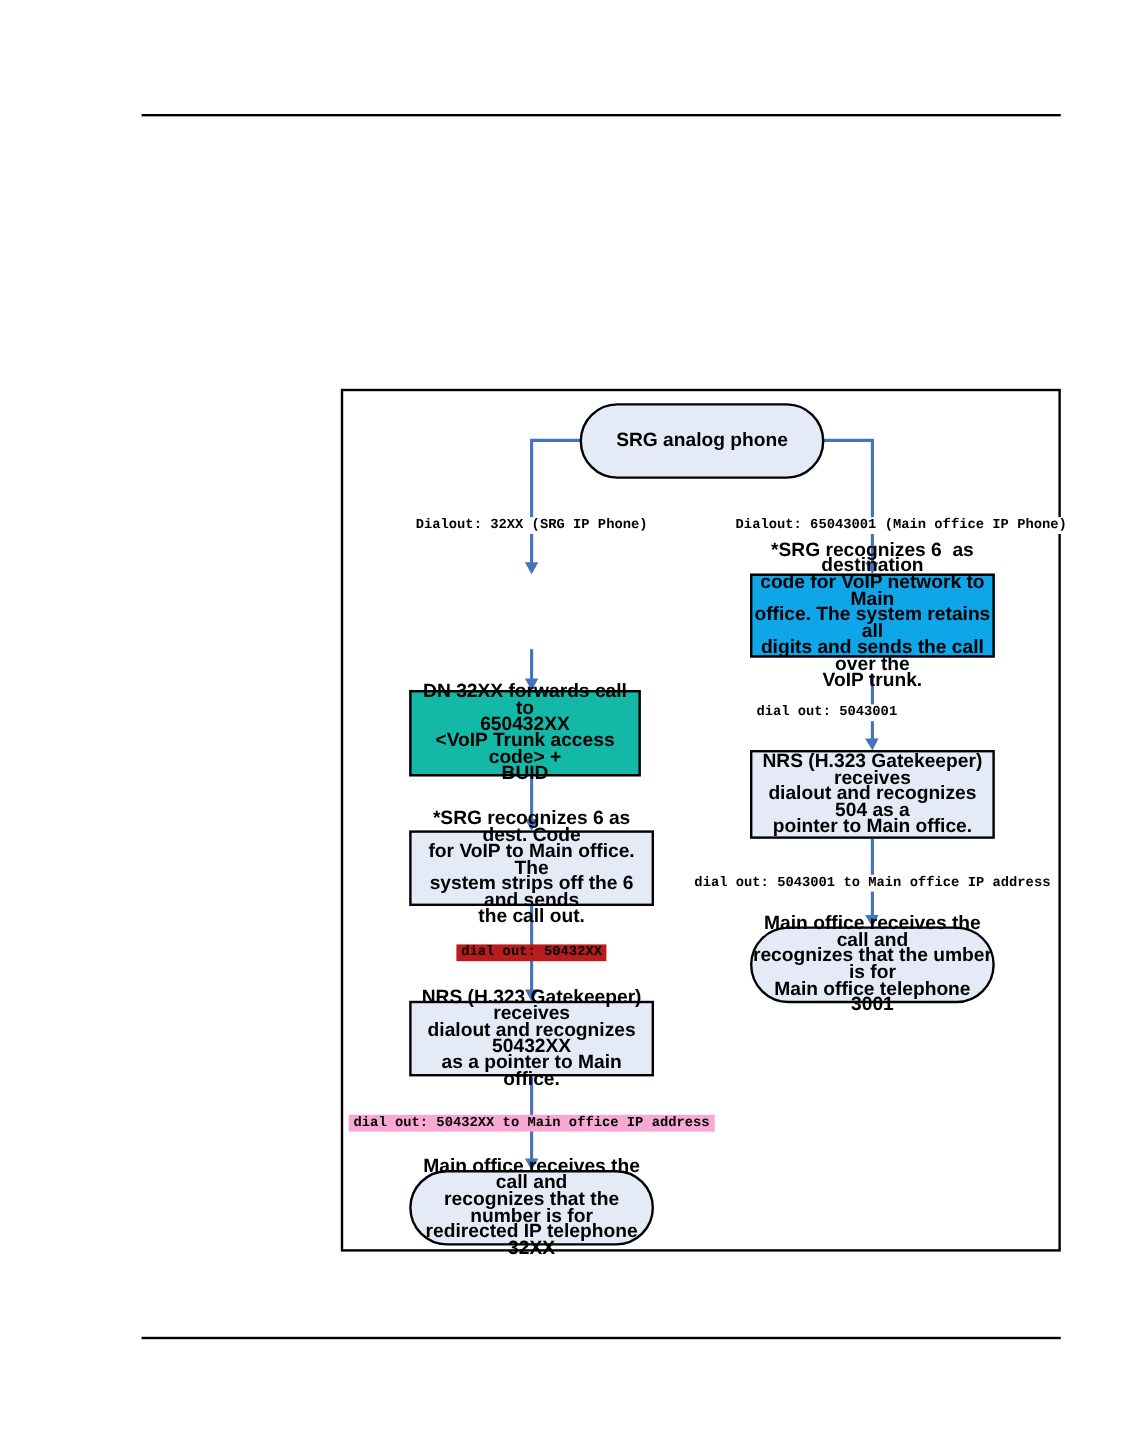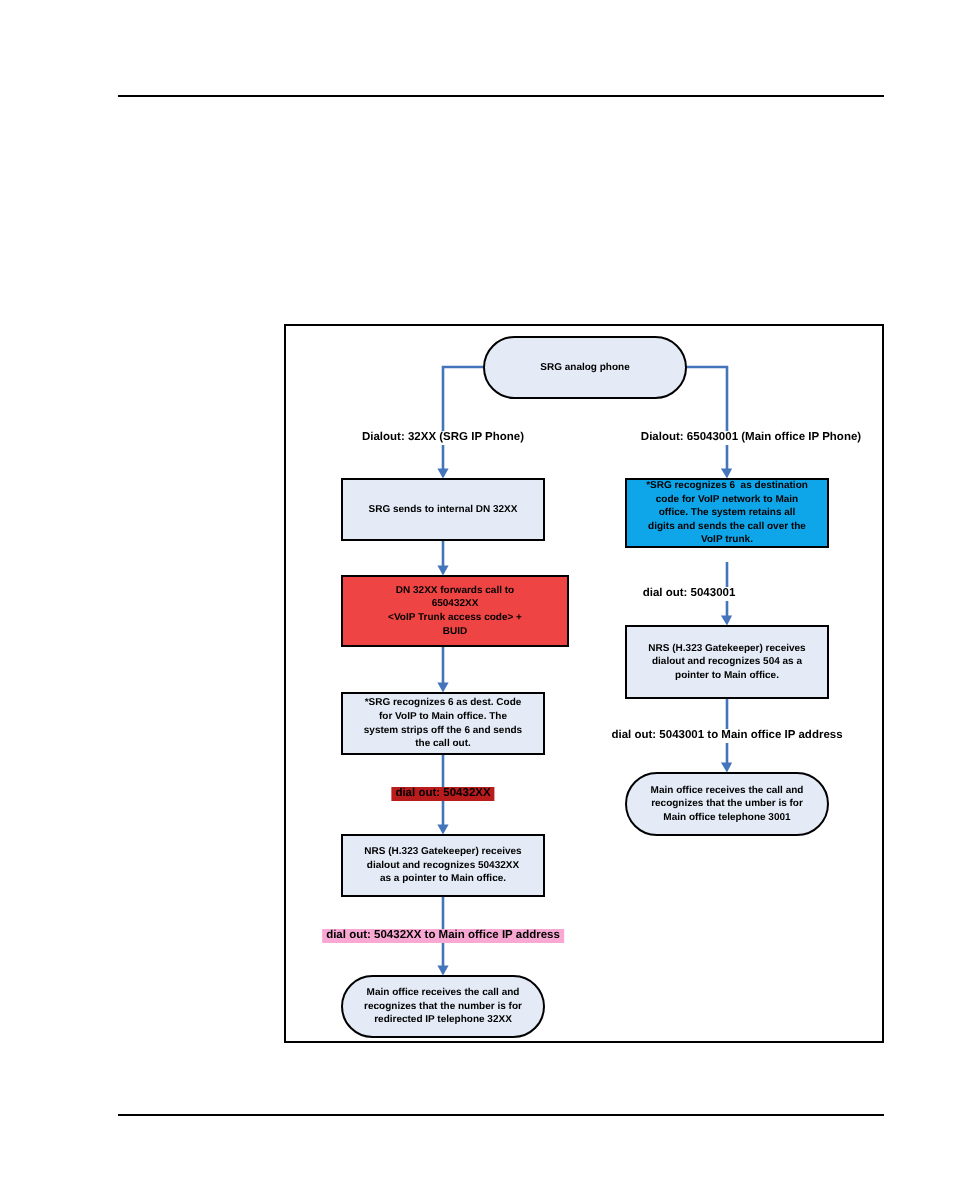--- a/index.html
+++ b/index.html
@@ -50,26 +50,26 @@
   .node {
     position: absolute;
     box-sizing: border-box;
     background: #e4ebf6;
     border: 2px solid #000000;
     display: flex;
     align-items: center;
     justify-content: center;
     text-align: center;
     font-weight: bold;
-    font-size: 10px;
+    font-size: 16px;
     line-height: 13.6px;
     color: #000000;
   }
   .node > span { display: block; transform: translateZ(0); }
-  .edge-label > span { display: inline-block; transform: translateZ(0); }
+  .edge-label > span { display: inline-block; transform: translateZ(0); font-family: Liberation Mono, monospace; }
   .node.oval { border-radius: 999px; }
 
   .edge-label {
     position: absolute;
     font-weight: bold;
     font-size: 11.5px;
     line-height: 13.6px;
     color: #000000;
     white-space: nowrap;
     background: #ffffff;
@@ -115,25 +115,22 @@
       <polygon points="437.4,965.5 448.6,965.5 443,975.5"></polygon>
       <polygon points="720.9,615.5 732.1,615.5 727,625.5"></polygon>
       <polygon points="720.9,762.5 732.1,762.5 727,772.5"></polygon>
     </g>
   </svg>
 
   <div class="node oval" style="left: 483px; top: 336px; width: 204px; height: 63px; background-color: rgb(228, 235, 246); border-color: rgb(0, 0, 0); color: rgb(0, 0, 0);">
     <span>SRG analog phone</span>
   </div>
 
-  <div class="node" style="left: 341px; top: 478px; width: 204px; height: 63px; background-color: rgb(228, 235, 246); border-color: rgb(0, 0, 0); color: rgb(0, 0, 0);">
-    <span>SRG sends to internal DN 32XX</span>
-  </div>
 
-  <div class="node" style="left: 341px; top: 575px; width: 228px; height: 72px; background-color: #ef4444; border-color: rgb(0, 0, 0); color: rgb(0, 0, 0);">
+  <div class="node" style="left: 341px; top: 575px; width: 193px; height: 72px; background-color: #14b8a6; border-color: rgb(0, 0, 0); color: rgb(0, 0, 0);">
     <span>DN 32XX forwards call to<br>650432XX<br>&lt;VoIP Trunk access code&gt; +<br>BUID</span>
   </div>
 
   <div class="node" style="left: 341px; top: 692px; width: 204px; height: 63px; background-color: rgb(228, 235, 246); border-color: rgb(0, 0, 0); color: rgb(0, 0, 0);">
     <span>*SRG recognizes 6 as dest. Code<br>for VoIP to Main office. The<br>system strips off the 6 and sends<br>the call out.</span>
   </div>
 
   <div class="node" style="left: 341px; top: 834px; width: 204px; height: 63px; background-color: rgb(228, 235, 246); border-color: rgb(0, 0, 0); color: rgb(0, 0, 0);">
     <span>NRS (H.323 Gatekeeper) receives<br>dialout and recognizes 50432XX<br>as a pointer to Main office.</span>
   </div>

